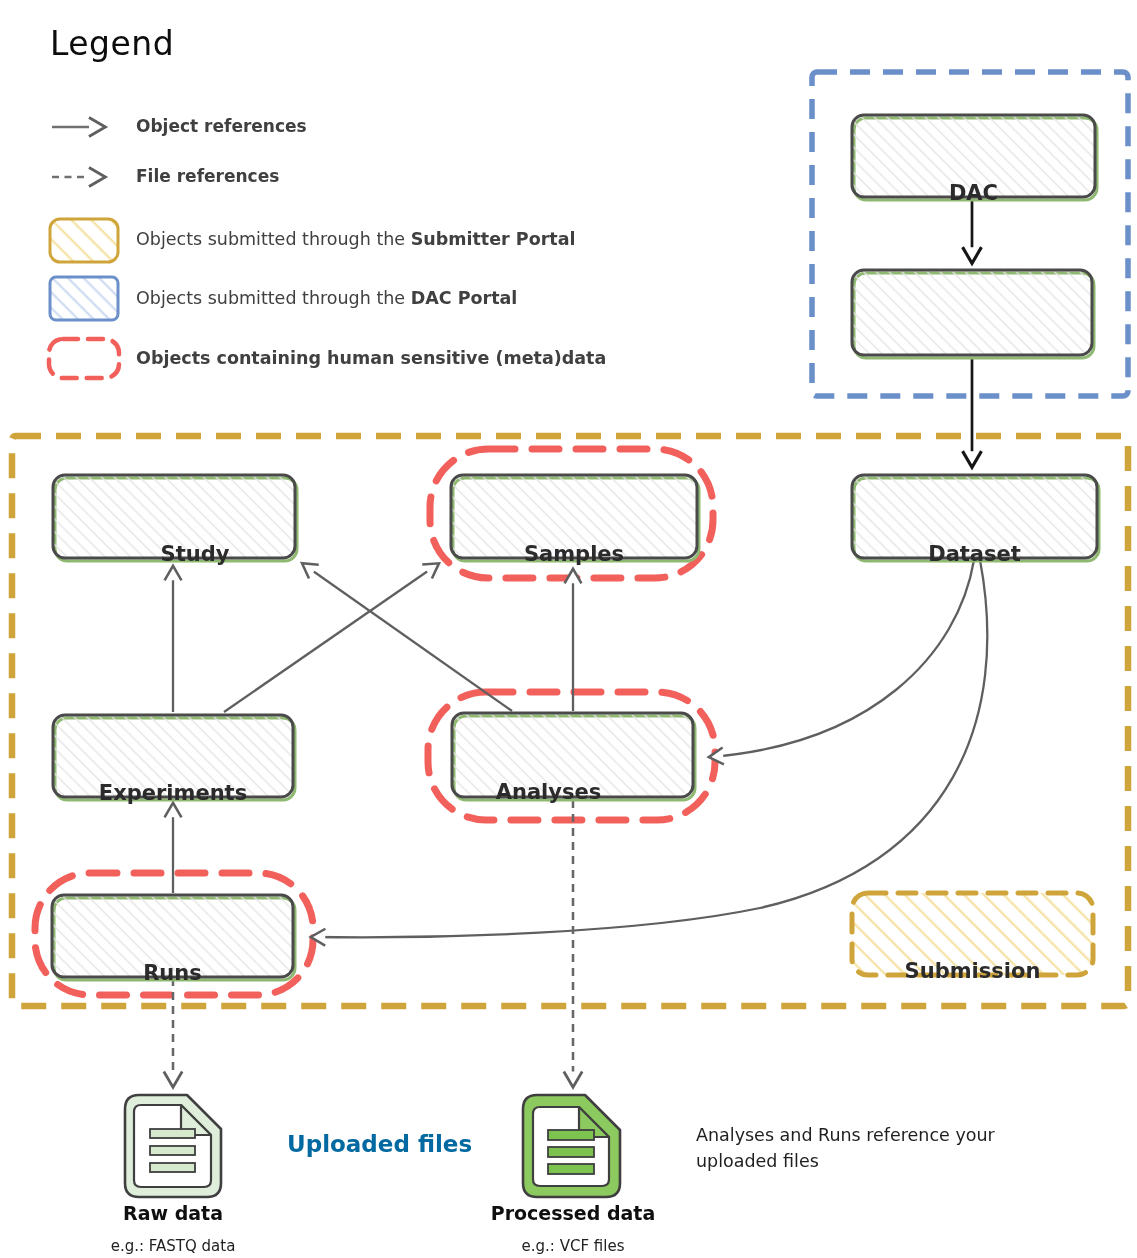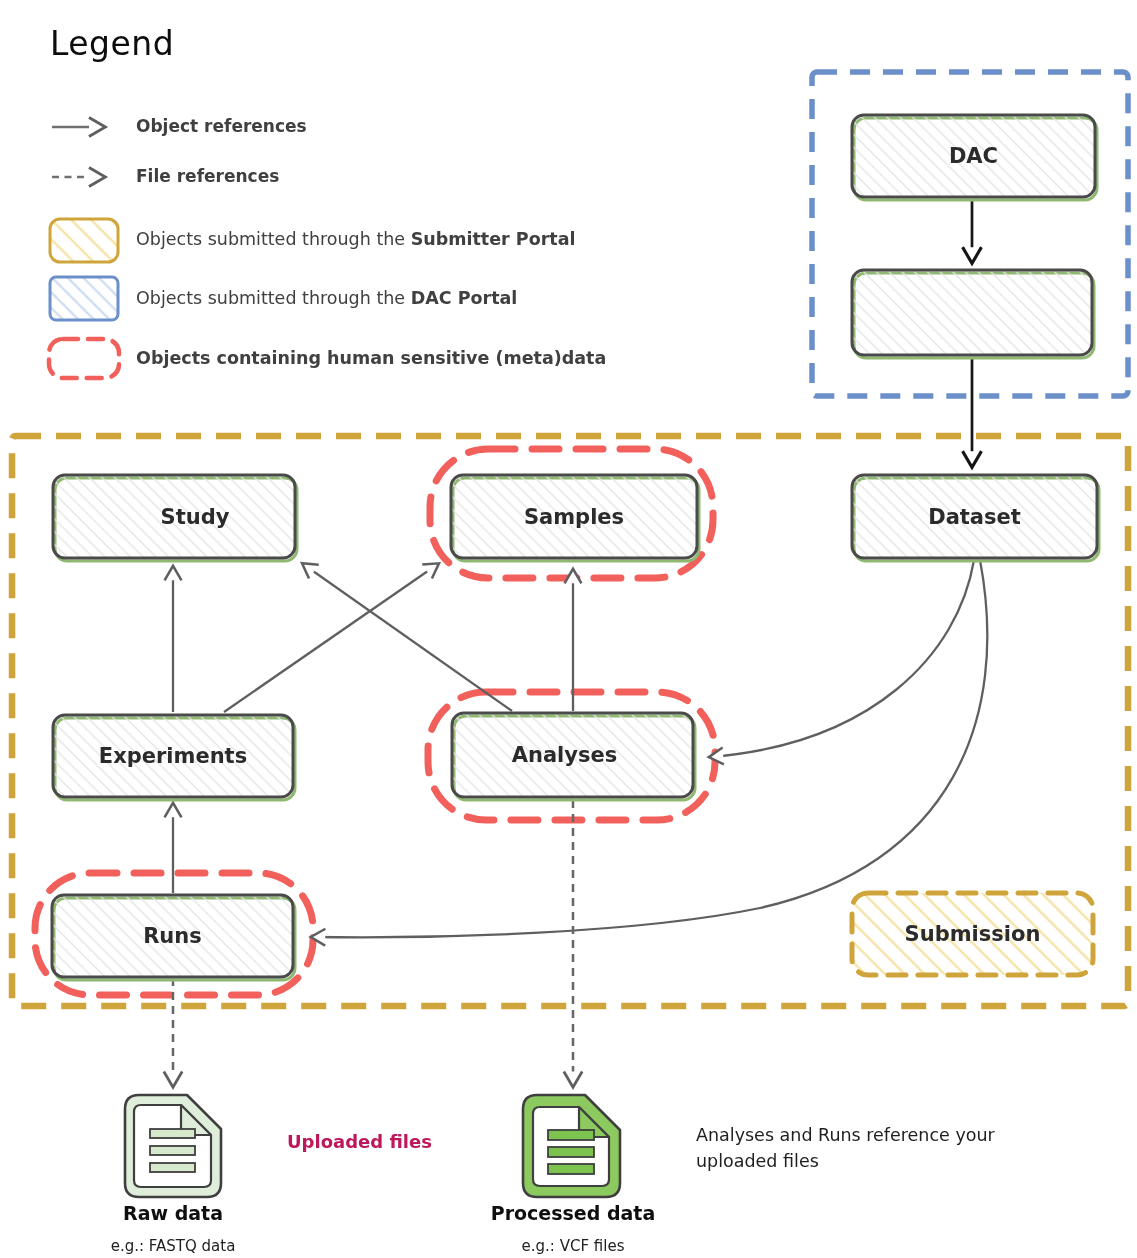--- a/index.html
+++ b/index.html
@@ -11,23 +11,23 @@
     color:#1c1c1c;
     overflow:hidden;
   }
   #shapes{position:absolute;left:0;top:0;}
   .abs{position:absolute;}
   .legend-title{font-size:33px;font-weight:normal;color:#0d0d0d;letter-spacing:.5px;}
   .legend-row{font-size:17px;color:#404040;white-space:nowrap;}
   .lr-bold{font-weight:bold;}
   .node-label{
     display:flex;align-items:center;justify-content:center;
-    font-size:21px;font-weight:bold;color:#2b2b2b;text-align:center;
+    font-size:21px;font-weight:bold;color:#2b2b2b;text-align:center;margin-top:37px;
   }
-  .big-caption{font-size:18px;font-weight:bold;color:#be185d;white-space:nowrap;}
+  .big-caption{font-size:23px;font-weight:bold;color:#0369a1;white-space:nowrap;}
   .file-label{font-size:19px;font-weight:bold;color:#0f0f0f;text-align:center;}
   .file-example{font-size:15px;color:#222;text-align:center;white-space:nowrap;}
   .note-text{font-size:17.5px;color:#1f1f1f;line-height:1.5;}
 </style>
 </head>
 <body>
 
 <div id="canvas">
 
   <svg id="shapes" width="1137" height="1258" viewBox="0 0 1137 1258">
@@ -137,21 +137,21 @@
   <div class="abs legend-row lr-bold" style="left:136px;top:166px;">File references</div>
   <div class="abs legend-row" style="left:136px;top:229px;font-size:17.5px;"><span>Objects submitted through the </span><span class="lr-bold">Submitter Portal</span></div>
   <div class="abs legend-row" style="left:136px;top:288px;font-size:17.5px;"><span>Objects submitted through the </span><span class="lr-bold">DAC Portal</span></div>
   <div class="abs legend-row lr-bold" style="left:136px;top:348px;font-size:17.5px;">Objects containing human sensitive (meta)data</div>
 
   <div class="abs node-label" style="left:852px;top:115px;width:243px;height:82px;">DAC</div>
   <div class="abs node-label" style="left:53px;top:475px;width:284px;height:83px;">Study</div>
   <div class="abs node-label" style="left:451px;top:475px;width:246px;height:83px;">Samples</div>
   <div class="abs node-label" style="left:852px;top:475px;width:245px;height:83px;">Dataset</div>
   <div class="abs node-label" style="left:53px;top:715px;width:240px;height:82px;">Experiments</div>
-  <div class="abs node-label" style="left:444px;top:713px;width:241px;height:84px;">Analyses</div>
+  <div class="abs node-label" style="left:428px;top:713px;width:241px;height:84px;">Analyses</div>
   <div class="abs node-label" style="left:52px;top:895px;width:241px;height:82px;">Runs</div>
   <div class="abs node-label" style="left:852px;top:893px;width:241px;height:82px;">Submission</div>
 
   <div class="abs big-caption" style="left:287px;top:1131px;">Uploaded files</div>
 
   <div class="abs file-label" style="left:98px;top:1202px;width:150px;">Raw data</div>
   <div class="abs file-example" style="left:78px;top:1237px;width:190px;">e.g.: FASTQ data</div>
   <div class="abs file-label" style="left:488px;top:1202px;width:170px;">Processed data</div>
   <div class="abs file-example" style="left:488px;top:1237px;width:170px;">e.g.: VCF files</div>
 

